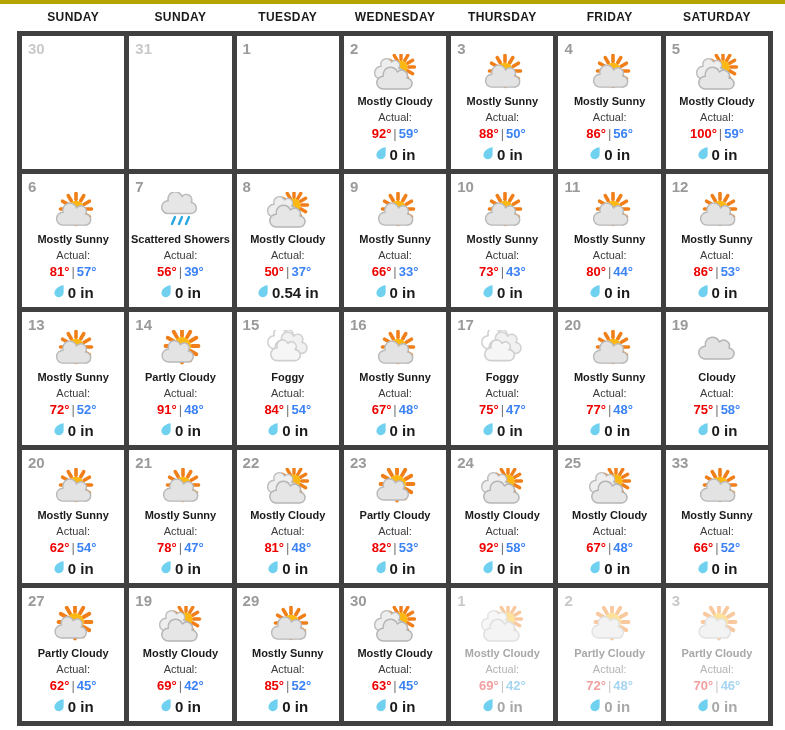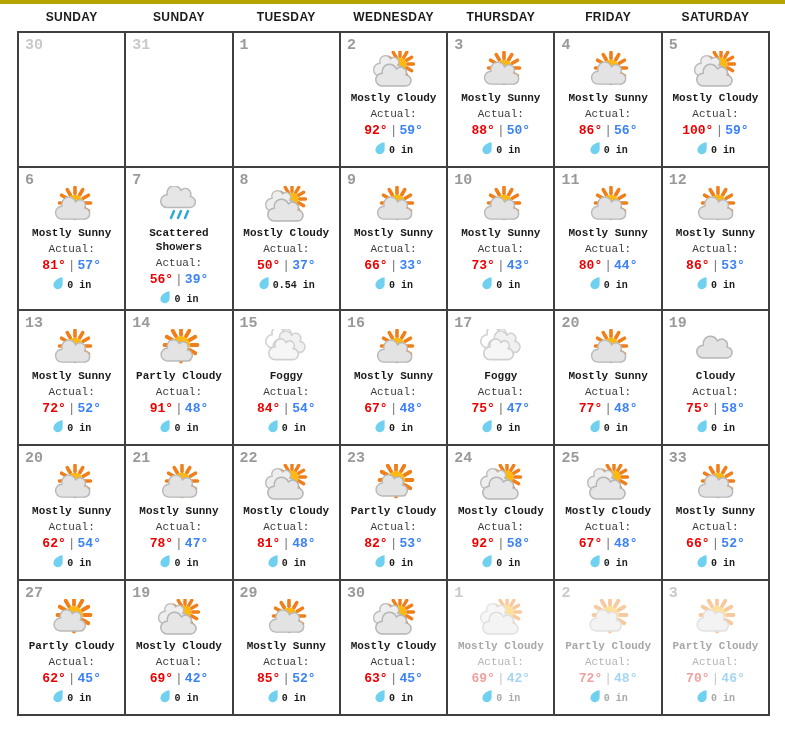--- a/index.html
+++ b/index.html
@@ -38,27 +38,26 @@
     font-weight: bold;
     color: #1a1a1a;
     letter-spacing: 0.4px;
     padding: 0 0 7px 0;
     text-align: center;
     border: 0;
     background: transparent;
     width: 107.3px;
   }
   table.cal td {
-    border: 2px solid #404040;
+    border: 5px solid #404040;
     vertical-align: top;
     height: 133px;
     padding: 0;
     background: #ffffff;
     position: relative;
-    font-family: Liberation Mono, monospace;
   }
   td.muted { background: #eaeaea; }
   td.empty-muted { background: #eaeaea; }
   .daynum {
     font-size: 15px;
     font-weight: bold;
     color: #9a9a9a;
     padding: 5px 0 0 6px;
     line-height: 1;
     text-align: left;
@@ -90,26 +89,26 @@
   }
   .temps {
     font-size: 13px;
     font-weight: bold;
     line-height: 1.45;
   }
   .thi { color: #ee0000; }
   .tsep { color: #777777; font-weight: normal; padding: 0 2px; }
   .tlo { color: #3b82f6; }
   .precip {
-    font-size: 10px;
+    font-size: 15px;
     font-weight: bold;
     color: #1a1a1a;
     line-height: 1.5;
     display: flex;
-    align-items: center;
+    align-items: flex-start;
     justify-content: center;
     gap: 3px;
   }
   .drop { display: inline-block; }
   td.muted .cond { color: #a8a8a8; }
   td.muted .actual { color: #b4b4b4; }
   td.muted .thi { color: #f2a0a0; }
   td.muted .tsep { color: #c8c8c8; }
   td.muted .tlo { color: #a6d5f2; }
   td.muted .precip { color: #a8a8a8; }

